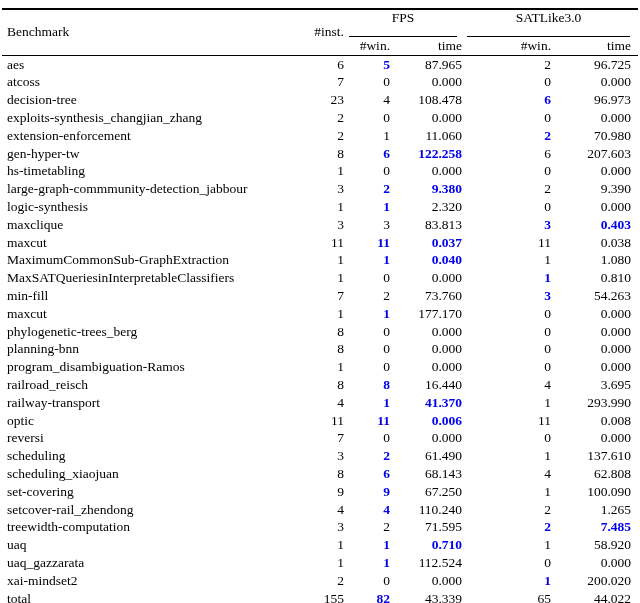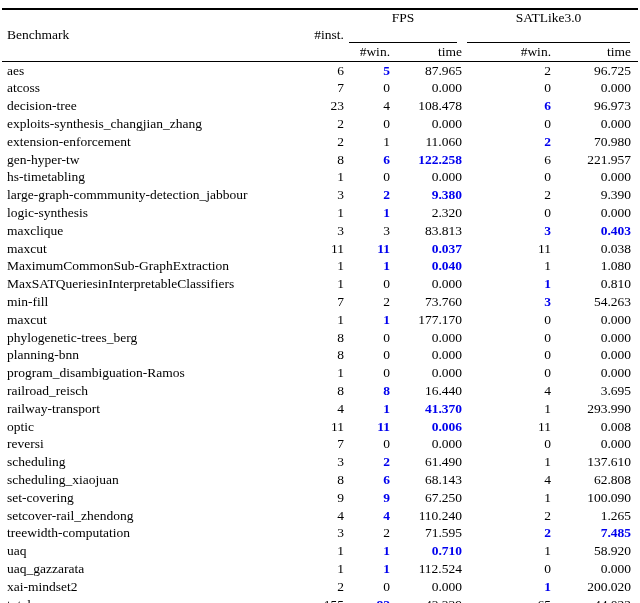--- a/index.html
+++ b/index.html
@@ -38,21 +38,21 @@
     font-weight: normal;
     white-space: nowrap;
     overflow: hidden;
   }
   thead th { border-bottom: 1px solid #000; }
   th.grpcell { border-bottom: none; vertical-align: bottom; }
   .grp {
     text-align: center;
     border-bottom: 1px solid #000;
     margin: 0 8px 0 2px;
-    padding-bottom: 16px;
+    padding-bottom: 10px;
   }
   .bn { text-align: left; padding-left: 5px; }
   .num { text-align: right; padding-right: 3px; }
   td:last-child, th.num:last-child { padding-right: 7px; }
   th[rowspan] { vertical-align: middle; }
   td.hl { color: var(--accent, #0000ee); font-weight: bold; }
 </style>
 </head>
 <body>
 
@@ -124,21 +124,21 @@
           <td class="num">11.060</td>
           <td class="num hl">2</td>
           <td class="num">70.980</td>
         </tr>
         <tr>
           <td class="bn">gen-hyper-tw</td>
           <td class="num">8</td>
           <td class="num hl">6</td>
           <td class="num hl">122.258</td>
           <td class="num">6</td>
-          <td class="num">221.957</td>
+          <td class="num">207.603</td>
         </tr>
         <tr>
           <td class="bn">hs-timetabling</td>
           <td class="num">1</td>
           <td class="num">0</td>
           <td class="num">0.000</td>
           <td class="num">0</td>
           <td class="num">0.000</td>
         </tr>
         <tr>

